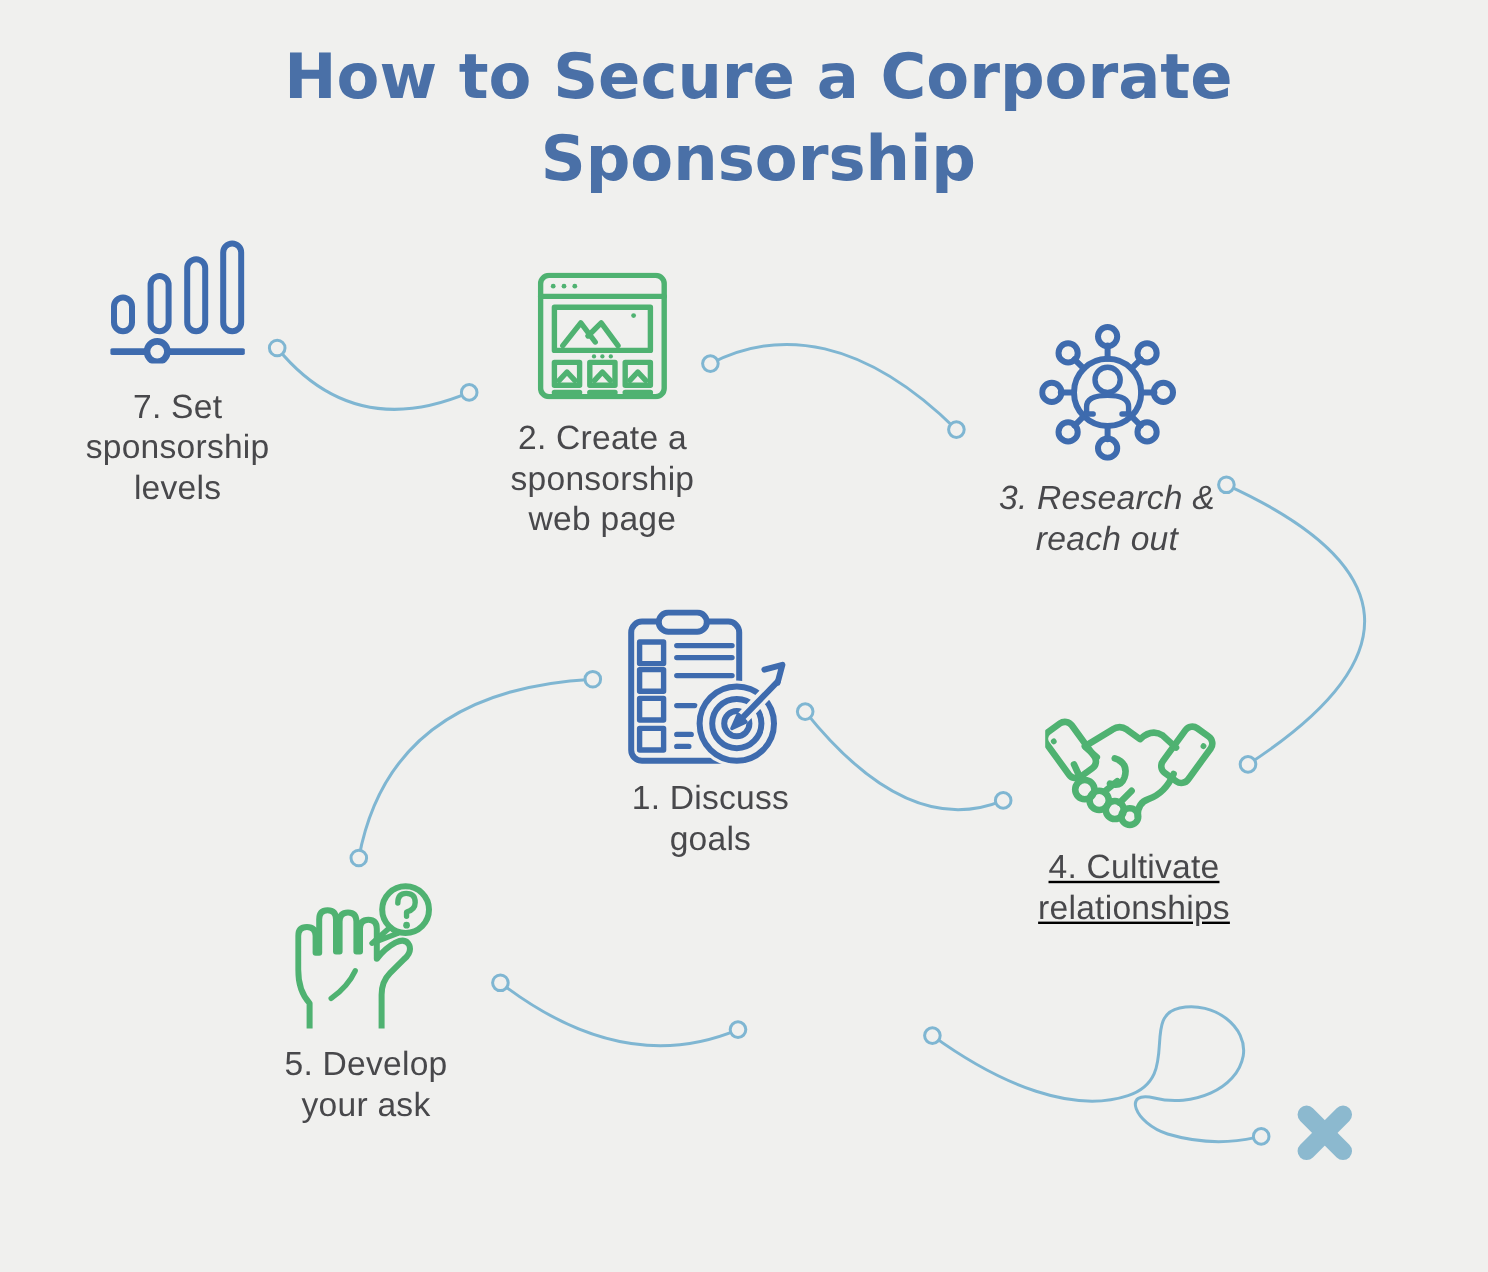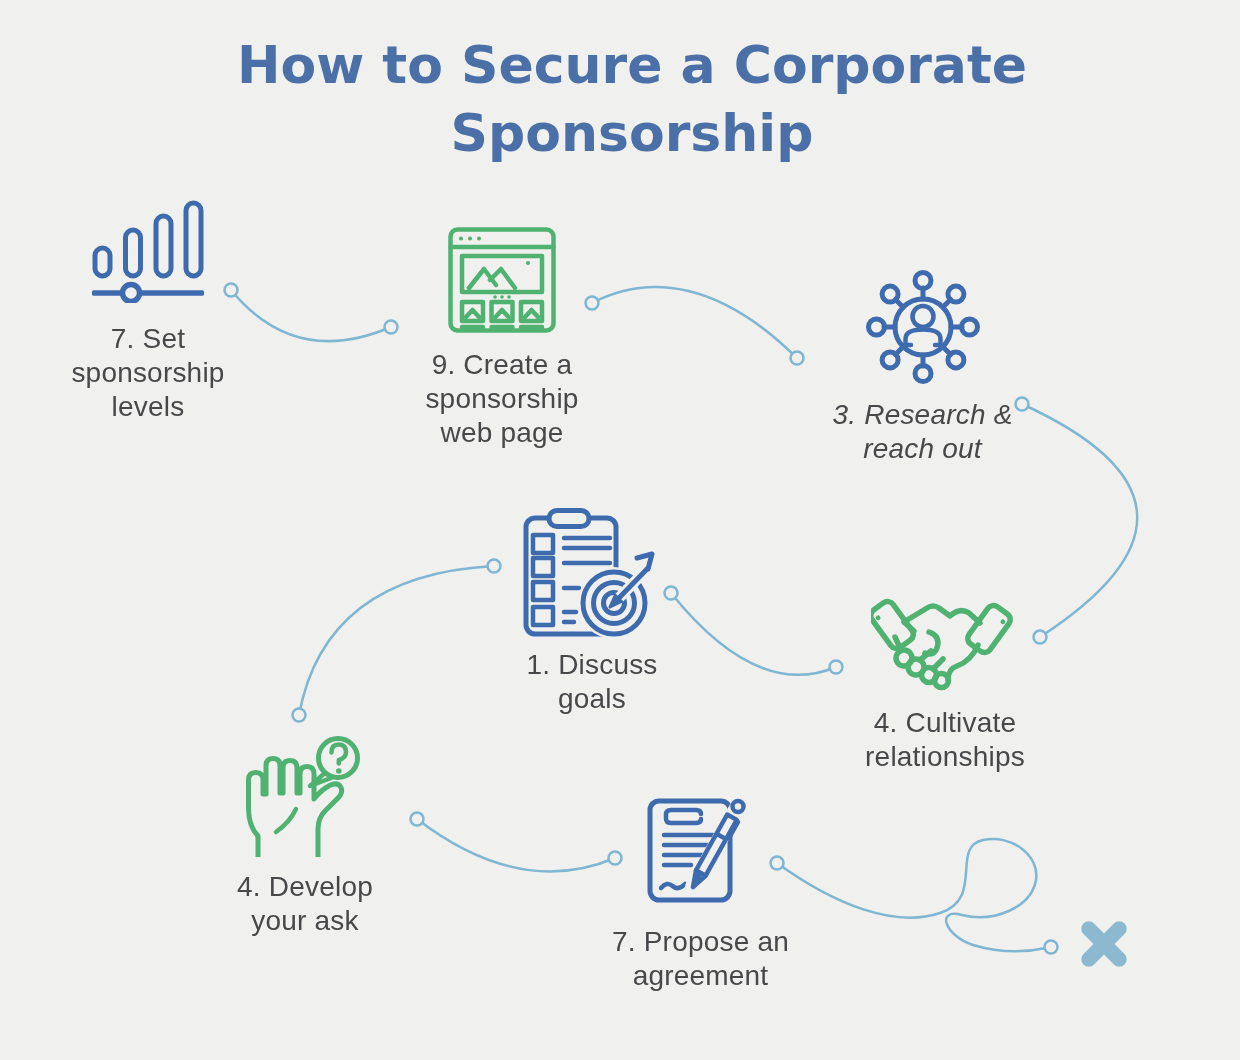--- a/index.html
+++ b/index.html
@@ -110,21 +110,21 @@
       <g class="fill-cur" stroke="none">
         <circle cx="13" cy="11.5" r="2"></circle>
           <circle cx="22" cy="11.5" r="2"></circle>
           <circle cx="31" cy="11.5" r="2"></circle>
         <circle cx="80" cy="36" r="2"></circle>
         <circle cx="47" cy="70" r="1.8"></circle>
           <circle cx="54" cy="70" r="1.8"></circle>
           <circle cx="61" cy="70" r="1.8"></circle>
       </g>
     </svg>
-    <div class="step-label" style="width:185px;margin-top:15px;">9. Create a sponsorship web page</div>
+    <div class="step-label" style="width:185px;margin-top:15px;">2. Create a sponsorship web page</div>
   </div>
 
   <div class="step" style="left:815px;top:270px;width:215px;font-style:italic;">
     <svg class="blue" width="114" height="114" viewBox="0 0 114 114">
       <g class="ic" stroke-width="5">
         <circle cx="57" cy="57" r="28"></circle>
         <path d="M85 57 L96 57 M76.8 37.2 L84.6 29.4 M57 29 L57 18 M37.2 37.2 L29.4 29.4 M29 57 L18 57 M37.2 76.8 L29.4 84.6 M57 85 L57 96 M76.8 76.8 L84.6 84.6"></path>
         <circle cx="103.5" cy="57" r="8"></circle>
         <circle cx="89.9" cy="24.1" r="8"></circle>
         <circle cx="57" cy="10.5" r="8"></circle>
@@ -134,21 +134,21 @@
         <circle cx="57" cy="103.5" r="8"></circle>
         <circle cx="89.9" cy="89.9" r="8"></circle>
         <circle cx="57" cy="46.5" r="10.5" stroke-width="4.5"></circle>
         <path d="M39.5 75 V69 Q39.5 59.5 57 59.5 Q74.5 59.5 74.5 69 V75" stroke-width="4.5"></path>
         <path d="M39.5 75 H45 M69 75 H74.5" stroke-width="4.5"></path>
       </g>
     </svg>
     <div class="step-label" style="width:190px;margin-top:14px;">3. Research &amp; reach out</div>
   </div>
 
-  <div class="step" style="left:845px;top:596px;width:200px;">
+  <div class="step" style="left:845px;top:596px;width:200px;text-decoration:underline;">
     <svg class="green" width="148" height="103" viewBox="0 0 148 103">
       <g class="ic" stroke-width="5.5">
         <rect x="8" y="6" width="26" height="46" rx="7" transform="rotate(-36 21 29)"></rect>
         <rect x="105" y="10" width="26" height="46" rx="7" transform="rotate(36 118 33)"></rect>
         <path d="M33 26 L56 12 Q62 8 68 12 L79 20 Q89 11 98 17 L109 27"></path>
         <path d="M34 27 L43 35"></path>
         <path d="M107 49 Q100 65 86 70 Q77 73 77 84"></path>
         <path d="M24 41 L30 54"></path>
         <path d="M58 36 Q70 40 66 52 Q63 60 54 57"></path>
         <path d="M49 64 L60 55 M62 73 L72 63"></path>
@@ -193,40 +193,22 @@
     <svg class="green" width="118" height="122" viewBox="0 0 118 122">
       <g class="ic" stroke-width="5">
         <path d="M12 122 L12 101 Q2.5 91 2.5 73 L2.5 45 Q2.5 37.5 9.8 37.5 Q17 37.5 17 45 L17 59 L20 59 L20 31 Q20 23.5 27 23.5 Q34 23.5 34 31 L34 58 L37 58 L37 33 Q37 25.5 44 25.5 Q51 25.5 51 33 L51 58 L54 58 L54 39 Q54 31.5 61 31.5 Q68 31.5 68 39 L68 64 Q75 55 83.5 50.5 Q92 46.5 95 52.5 Q97.5 58.5 90.5 64.5 L79 76 Q72 83 72 94 L72 122"></path>
         <path d="M30 97 Q44 87 50 74" stroke-width="4.5"></path>
       </g>
       <polygon points="80,37 64,51 85,43" class="fill-bg" stroke="currentColor" stroke-width="4.5" stroke-linejoin="round"></polygon>
       <circle class="fill-bg" cx="92" cy="23" r="19.5" stroke="currentColor" stroke-width="5"></circle>
       <path class="ic" d="M85.5 17.5 Q85.5 9.5 92.5 9.5 Q100 9.5 100 17 Q100 23 92.8 25 L92.8 28.5" stroke-width="4.5"></path>
       <circle class="fill-cur" cx="92.8" cy="36" r="2.8"></circle>
     </svg>
-    <div class="step-label" style="width:175px;margin-top:13px;">4. Develop your ask</div>
-  </div>
-
-  <div class="step" style="left:593px;top:793px;width:215px;">
-    <svg class="blue" width="112" height="112" viewBox="0 0 112 112">
-      <g class="ic" stroke-width="5">
-        <rect x="5" y="8" width="80" height="99" rx="9"></rect>
-        <path d="M26 17 H51 Q56 17 56 21 M56 26 Q56 30 51 30 H26 Q21 30 21 25.5 V21.5 Q21 17 26 17" stroke-width="4.5"></path>
-        <path d="M19 42 H68 M19 52 H68 M19 62 H62 M19 72 H46" stroke-width="4.5"></path>
-        <path d="M16 95 Q22 88 27.5 93 Q33 98 40 91" stroke-width="4.5"></path>
-        <path class="stroke-bg" d="M95 10 L48 94" stroke-width="16"></path>
-        <g stroke-width="4.5">
-          <path d="M48 94 L60.6 82.7 M48 94 L51 77.3 M60.6 82.7 L51 77.3 M48 94 L54 83"></path>
-          <path d="M60.6 82.7 L91.8 26.9 M51 77.3 L82.2 21.5 M91.8 26.9 L82.2 21.5 M81.1 46.1 L71.5 40.7"></path>
-          <path d="M84 45 L93 29"></path>
-          <circle cx="93" cy="13.5" r="5.5"></circle>
-        </g>
-      </g>
-    </svg>
-    <div class="step-label" style="width:215px;margin-top:20px;">7. Propose an agreement</div>
-  </div>
+    <div class="step-label" style="width:175px;margin-top:13px;">5. Develop your ask</div>
+  </div>
+
 
   <svg class="xmark" style="position:absolute;left:1072px;top:912px;" width="64" height="64" viewBox="0 0 64 64">
     <rect x="3" y="24.5" width="58" height="15" rx="7.5" transform="rotate(45 32 32)"></rect>
     <rect x="3" y="24.5" width="58" height="15" rx="7.5" transform="rotate(-45 32 32)"></rect>
   </svg>
 
 </div>
 
 </body></html>

